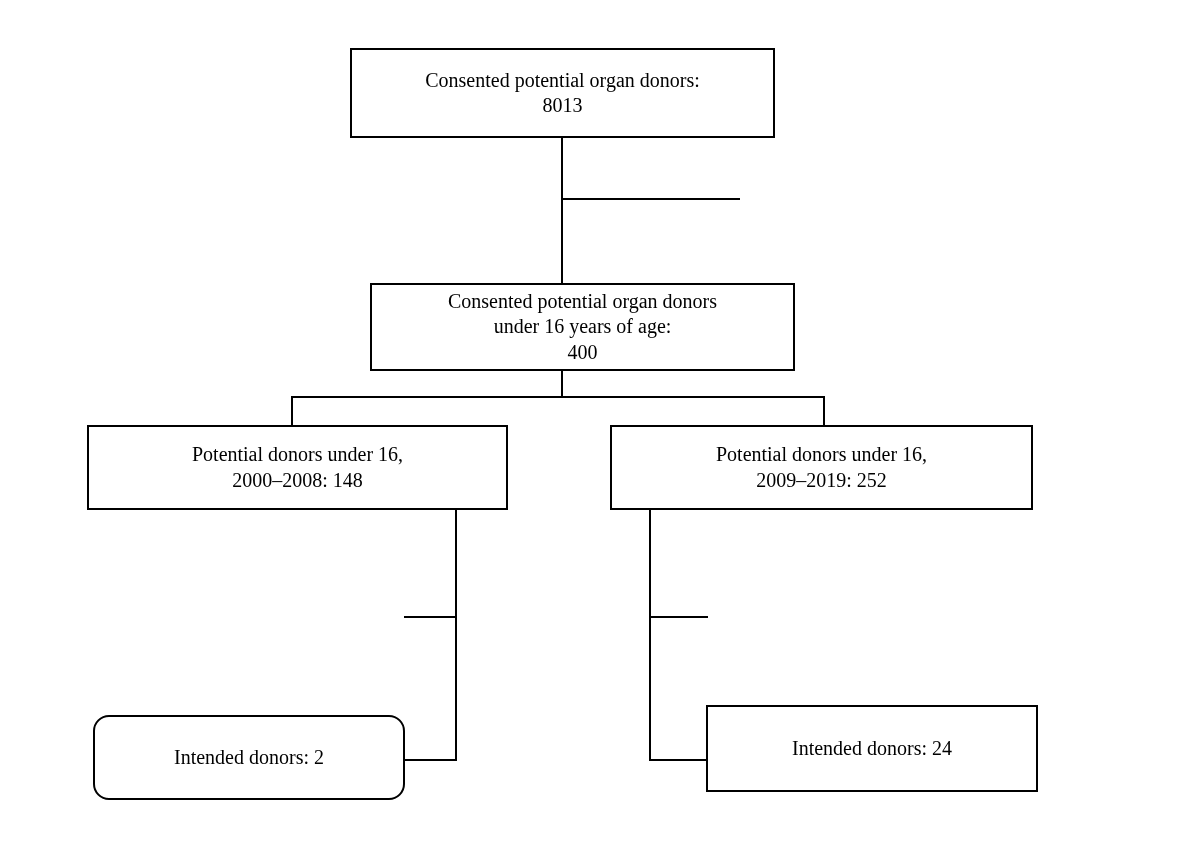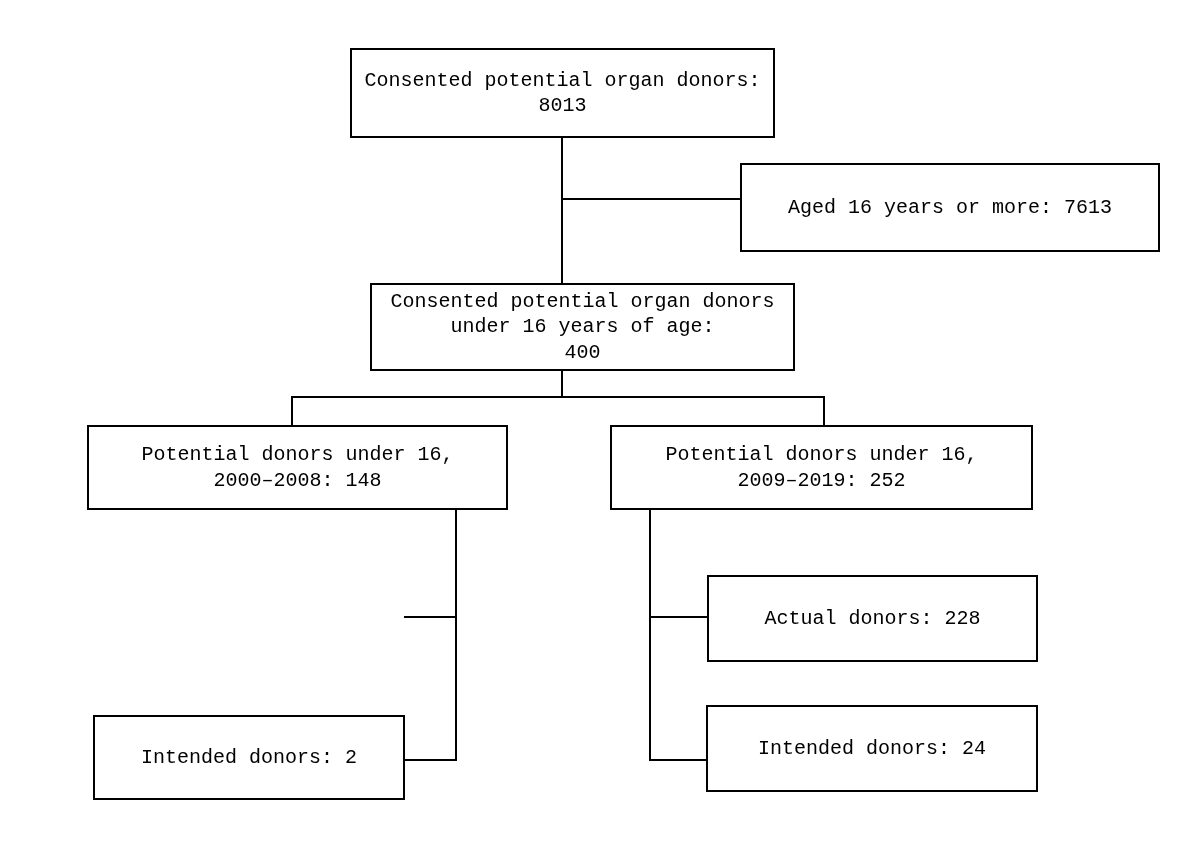--- a/index.html
+++ b/index.html
@@ -5,21 +5,21 @@
   html, body {
     margin: 0;
     padding: 0;
     background: #ffffff;
   }
   .canvas {
     position: relative;
     width: 1200px;
     height: 846px;
     background: #ffffff;
-    font-family: Liberation Mono, monospace;
+    font-family: Liberation Serif, serif;
     color: #000000;
     overflow: hidden;
   }
   .connectors {
     position: absolute;
     left: 0;
     top: 0;
     width: 1200px;
     height: 846px;
   }
@@ -37,21 +37,21 @@
     white-space: pre-line;
     padding: 4px 8px;
   }
   
   #box-total          { left: 350px; top:  48px; width: 425px; height: 90px; }
   #box-aged16         { left: 740px; top: 163px; width: 420px; height: 89px; }
   #box-under16        { left: 350px; top: 283px; width: 425px; height: 88px; margin-left: 20px; }
   #box-early          { left:  87px; top: 425px; width: 421px; height: 85px; }
   #box-late           { left: 610px; top: 425px; width: 423px; height: 85px; }
   #box-early-actual   { left:  93px; top: 575px; width: 312px; height: 85px; }
-  #box-early-intended { left:  93px; top: 715px; width: 312px; height: 85px; }
+  #box-early-intended { left:  93px; top: 715px; width: 312px; height: 85px; border-radius: 16px; }
   #box-late-actual    { left: 707px; top: 575px; width: 331px; height: 87px; }
   #box-late-intended  { left: 706px; top: 705px; width: 332px; height: 87px; }
 </style>
 </head>
 <body>
 
 <div class="canvas">
 
   <svg class="connectors" viewBox="0 0 1200 846" shape-rendering="crispEdges" stroke="#000000" stroke-width="2">
 
@@ -71,32 +71,30 @@
     <line x1="404" y1="760" x2="457" y2="760"></line>
 
     <line x1="650" y1="509" x2="650" y2="761"></line>
     <line x1="649" y1="617" x2="708" y2="617"></line>
     <line x1="649" y1="760" x2="708" y2="760"></line>
   </svg>
 
   <div class="node" id="box-total">Consented potential organ donors:
 8013</div>
 
-  <div class="node" id="box-aged16">Aged 16 years or more: 7613</div>
 
   <div class="node" id="box-under16">Consented potential organ donors
 under 16 years of age:
 400</div>
 
   <div class="node" id="box-early">Potential donors under 16,
 2000–2008: 148</div>
 
   <div class="node" id="box-late">Potential donors under 16,
 2009–2019: 252</div>
 
 
   <div class="node" id="box-early-intended">Intended donors: 2</div>
 
-  <div class="node" id="box-late-actual">Actual donors: 228</div>
 
   <div class="node" id="box-late-intended">Intended donors: 24</div>
 
 </div>
 
 </body></html>

